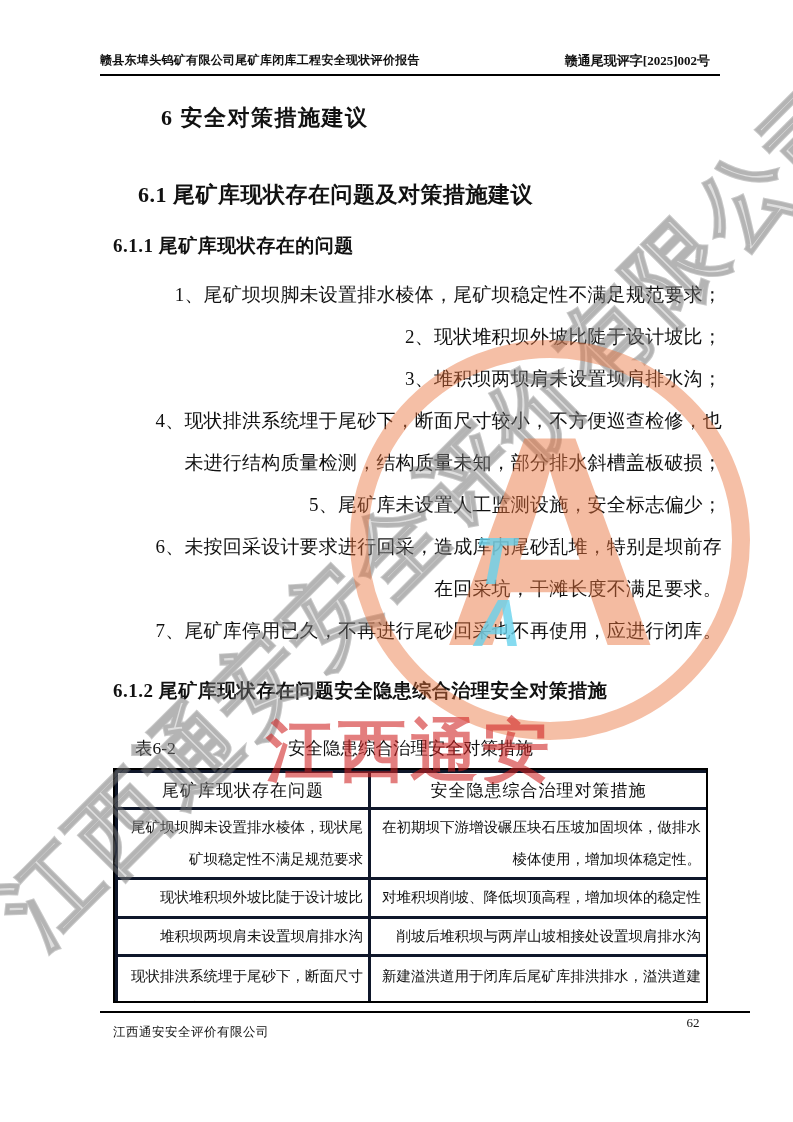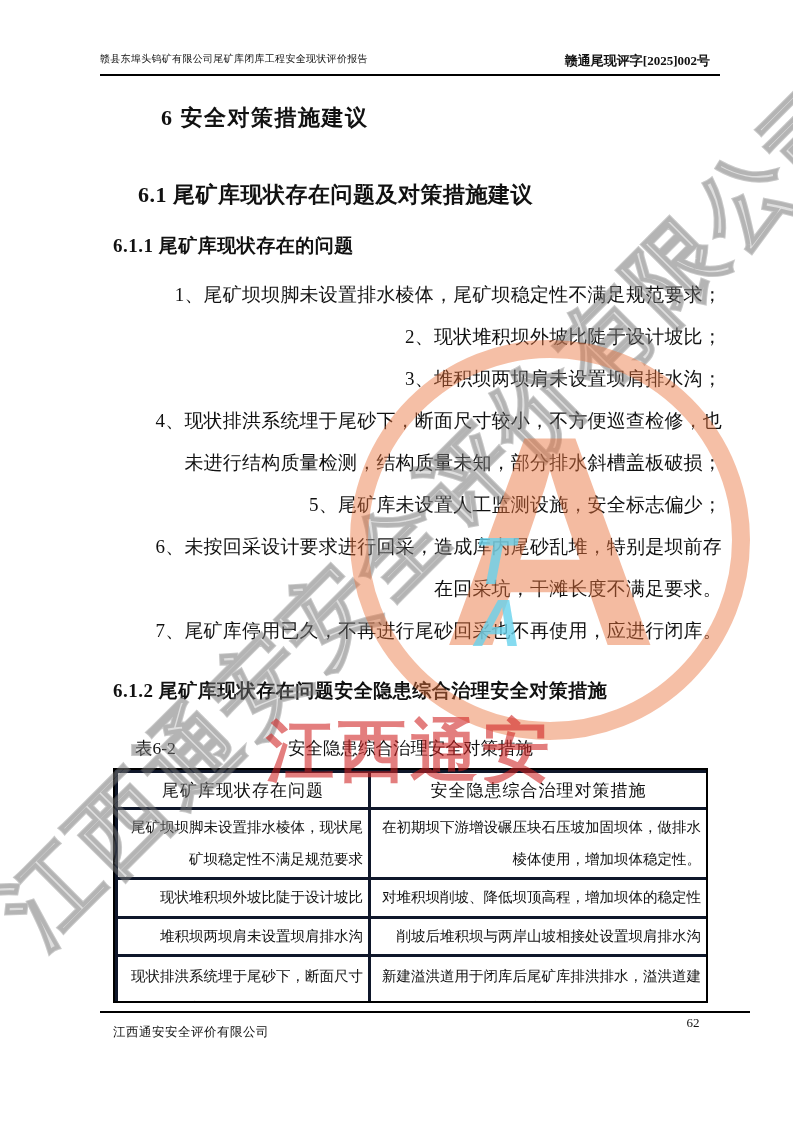--- a/index.html
+++ b/index.html
@@ -3,21 +3,21 @@
 <meta charset="utf-8">
 <style>
   * { margin:0; padding:0; box-sizing:border-box; }
   html,body { background:#888; }
   .page {
     position:relative; width:793px; height:1122px; background:#ffffff;
     margin:0 auto; overflow:hidden;
     font-family:"Liberation Serif","DejaVu Serif",serif; color:#111;
   }
   
-  .hdr-left  { position:absolute; left:100px; top:52px; font-size:10px; font-weight:normal; letter-spacing:0.3px; }
+  .hdr-left  { position:absolute; left:100px; top:52px; font-size:12px; font-weight:bold; letter-spacing:0.3px; }
   .hdr-right { position:absolute; right:83px; top:52px; font-size:13px; font-weight:bold; }
   .hdr-rule  { position:absolute; left:100px; right:73px; top:74px; border-top:2px solid #000; }
   
   .h1 { position:absolute; left:113px; top:103px; font-size:22px; font-weight:bold; letter-spacing:1.5px;margin-left:48px; }
   .h2 { position:absolute; left:113px; top:180px; font-size:22px; font-weight:bold; letter-spacing:0.5px;margin-left:25px; }
   .h3a{ position:absolute; left:113px; top:233px; font-size:19px; font-weight:bold; letter-spacing:0.5px; }
   .h3b{ position:absolute; left:113px; top:678px; font-size:19px; font-weight:bold; letter-spacing:0.5px; }
   
   .body-list { position:absolute; left:100px; top:274px; width:622px; }
   .body-list p { font-size:19px; line-height:42px; text-indent:54px; letter-spacing:0.2px;text-align:right; }

